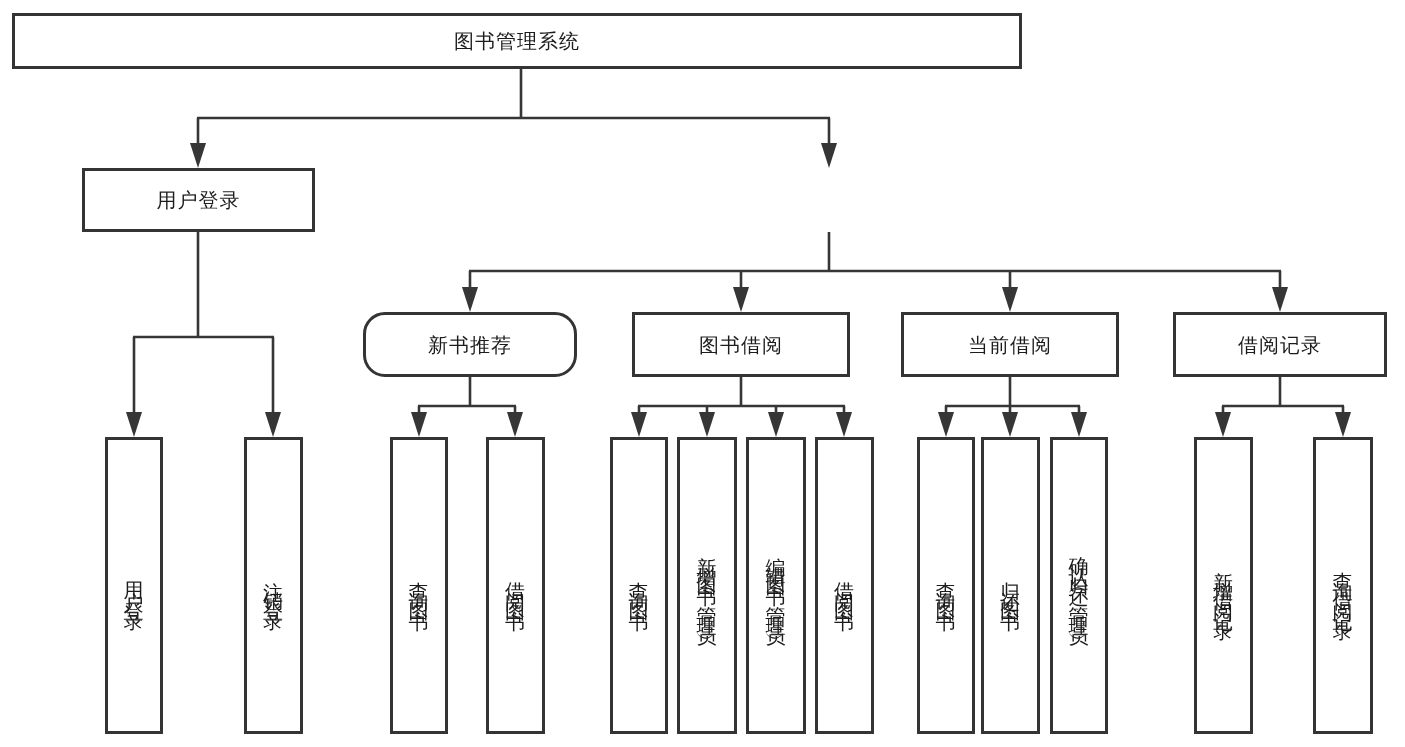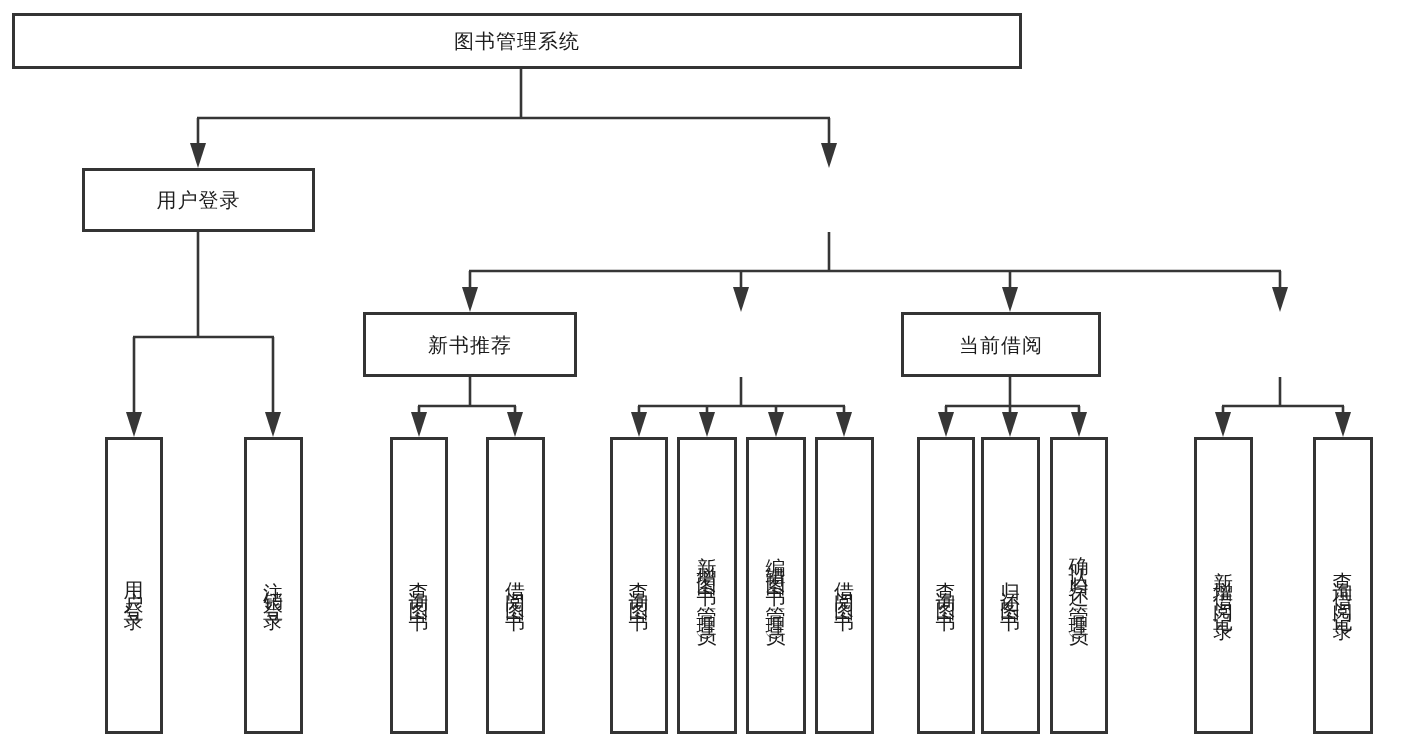--- a/index.html
+++ b/index.html
@@ -47,23 +47,23 @@
     top: 437px;
     height: 297px;
   }
   
   .n-root   { left: 12px;  top: 13px;  width: 1010px; height: 56px; }
   
   .n-login  { left: 82px;  top: 168px; width: 233px;  height: 64px; }
   .n-mgmt   { left: 712px; top: 168px; width: 233px;  height: 64px; }
   
   .lvl3 { top: 312px; height: 65px; }
-  .n-recommend { left: 363px;  width: 214px; }
+  .n-recommend { left: 363px;  width: 214px; border-radius: 22px; }
   .n-borrow    { left: 632px;  width: 218px; }
-  .n-current   { left: 901px;  width: 200px; }
+  .n-current   { left: 901px;  width: 218px; }
   .n-records   { left: 1173px; width: 214px; }
   
   .lf-login-0     { left: 105px;  width: 58px; }
   .lf-login-1     { left: 244px;  width: 59px; }
   .lf-recommend-0 { left: 390px;  width: 58px; }
   .lf-recommend-1 { left: 486px;  width: 59px; }
   .lf-borrow-0    { left: 610px;  width: 58px; }
   .lf-borrow-1    { left: 677px;  width: 60px; }
   .lf-borrow-2    { left: 746px;  width: 60px; }
   .lf-borrow-3    { left: 815px;  width: 59px; }
@@ -141,21 +141,23 @@
       <polygon points="1215,412 1231,412 1223,437" fill="#363636"></polygon>
       <line x1="1343" y1="406" x2="1343" y2="419" stroke="#363636" stroke-width="2.6"></line>
       <polygon points="1335,412 1351,412 1343,437" fill="#363636"></polygon>
     </svg>
 
   <div class="node hlabel n-root">图书管理系统</div>
 
   <div class="node hlabel n-login">用户登录</div>
 
   <div class="node hlabel lvl3 n-recommend">新书推荐</div>
+  <div class="node hlabel lvl3 n-borrow">图书借阅</div>
   <div class="node hlabel lvl3 n-current">当前借阅</div>
+  <div class="node hlabel lvl3 n-records">借阅记录</div>
 
   <div class="node vbox lf-login-0">用户登录</div>
   <div class="node vbox lf-login-1">注销登录</div>
 
   <div class="node vbox lf-recommend-0">查询图书</div>
   <div class="node vbox lf-recommend-1">借阅图书</div>
 
   <div class="node vbox lf-borrow-0">查询图书</div>
   <div class="node vbox lf-borrow-1">新增图书（管理员）</div>
   <div class="node vbox lf-borrow-2">编辑图书（管理员）</div>

